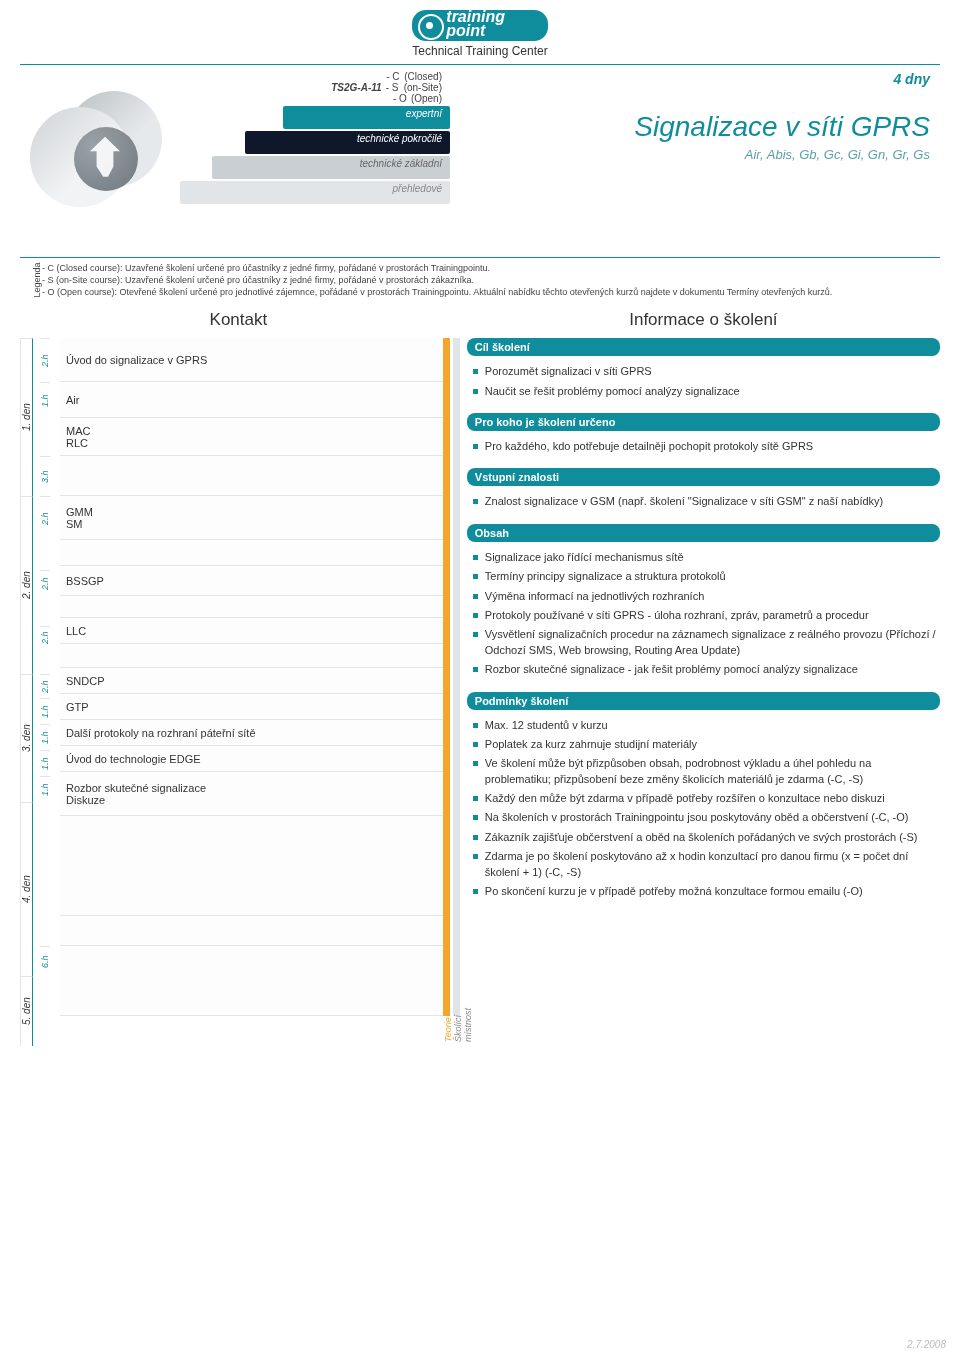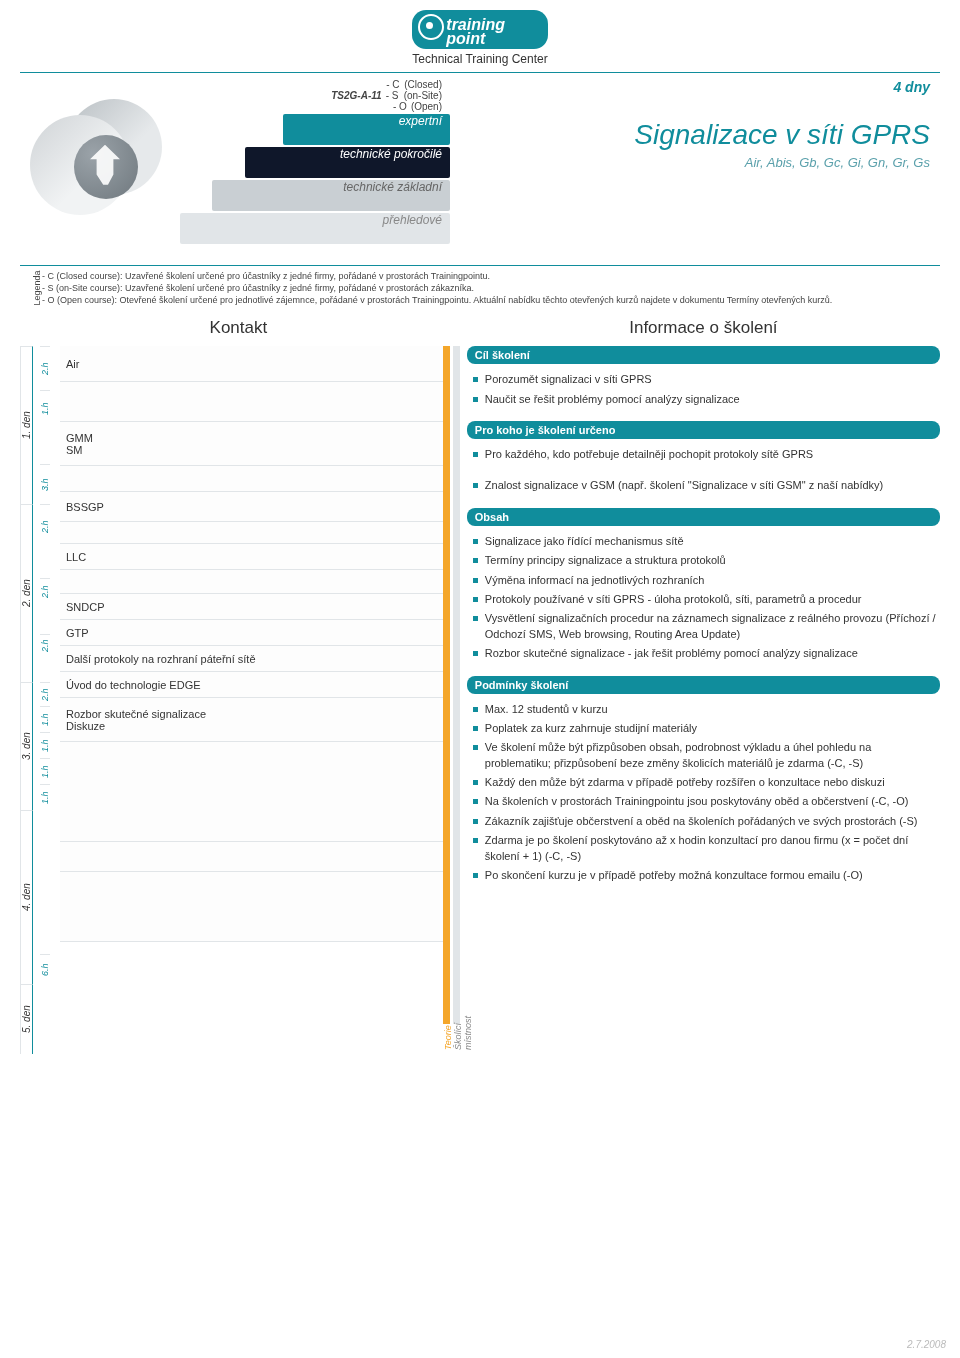--- a/index.html
+++ b/index.html
@@ -1,37 +1,37 @@
 <!DOCTYPE html>
 <html><head>
 <meta charset="utf-8">
 <style>
 * { box-sizing: border-box; margin: 0; padding: 0; }
 body { font-family: Tahoma, Arial, sans-serif; font-size: 11px; background: #f0f0f0; width: 960px; margin: 0 auto; color: #333; }
 .page { background: #fff; position: relative; min-height: 1358px; padding: 10px 20px 30px 20px; }
 
 .header { text-align: center; padding-bottom: 6px; margin-bottom: 6px; border-bottom: 1px solid #108d9c; }
 .logo { display: inline-block; }
-.logo-pill { background: #108d9c; color: #fff; border-radius: 14px; padding: 8px 14px 2px 34px; position: relative; font-weight: bold; font-style: italic; font-size: 16px; text-align: left; line-height: 0.9; margin-bottom: 3px; }
+.logo-pill { background: #108d9c; color: #fff; border-radius: 14px; padding: 0 14px 2px 34px; position: relative; font-weight: bold; font-style: italic; font-size: 16px; text-align: left; line-height: 0.9; margin-bottom: 3px; }
 .logo-pill::before { content: ""; position: absolute; left: 6px; top: 4px; width: 22px; height: 22px; border: 2px solid #fff; border-radius: 50%; }
 .logo-pill::after { content: ""; position: absolute; left: 14px; top: 12px; width: 7px; height: 7px; background: #fff; border-radius: 50%; }
 .logo-sub { color: #333; font-size: 12px; }
 
 .topblock { position: relative; height: 180px; }
 .bubble { position: absolute; left: 10px; top: 20px; width: 130px; height: 130px; }
 .bubble .c { position: absolute; border-radius: 50%; }
 .bubble .c1 { width: 100px; height: 100px; left: 0; top: 16px; background: linear-gradient(135deg,#cfd3d6,#f1f3f4 60%); }
 .bubble .c2 { width: 96px; height: 96px; left: 36px; top: 0; background: linear-gradient(135deg,#b9bfc3,#e6e9eb 60%); }
 .bubble .c3 { width: 64px; height: 64px; left: 44px; top: 36px; background: radial-gradient(circle at 30% 30%, #9ba3a9, #6f787e); }
 .bubble .t { position: absolute; left: 60px; top: 46px; width: 30px; height: 40px; background: #fff; clip-path: polygon(50% 0, 100% 36%, 78% 36%, 78% 74%, 60% 100%, 44% 100%, 22% 74%, 22% 36%, 0 36%); opacity: .9; }
 .code-levels { position: absolute; left: 160px; top: 0; width: 270px; }
 .code-row { display: flex; align-items: center; justify-content: flex-end; font-size: 10px; color: #444; gap: 4px; padding-right: 8px; }
 .code-row .cc { width: 14px; text-align: left; }
 .code-lbl { color: #444; font-weight: bold; font-style: italic; }
-.level { height: 31px; line-height: 15px; font-style: italic; color: #666; font-size: 12px; text-align: right; padding-right: 8px; margin-top: 2px; border-radius: 2px; }
+.level { height: 23px; line-height: 15px; font-style: italic; color: #666; font-size: 10px; text-align: right; padding-right: 8px; margin-top: 2px; border-radius: 2px; }
 .lv1 { background: #108d9c; color: #fff; width: 62%; margin-left: auto; }
 .lv2 { background: #0f172a; color: #fff; width: 76%; margin-left: auto; }
 .lv3 { background: #c9cfd3; color: #666; width: 88%; margin-left: auto; }
 .lv4 { background: #e1e5e8; color: #888; width: 100%; }
 .titleblock { position: absolute; right: 0; top: 0; width: 460px; text-align: right; }
 .days { color: #108d9c; font-style: italic; font-weight: bold; font-size: 14px; padding-right: 10px; }
 .title { font-style: italic; font-size: 28px; color: #108d9c; margin-top: 24px; padding-right: 10px; }
 .subtitle { font-style: italic; color: #5aa0ab; font-size: 13px; margin-top: 4px; padding-right: 10px; }
 
 .legend { position: relative; border-top: 1px solid #108d9c; margin: 6px 0 8px 0; padding: 4px 6px 4px 22px; font-size: 9px; color: #444; line-height: 1.35; }
@@ -148,22 +148,29 @@
             <div class="hr-cell hr-active" style="height: 26px;">1.h</div>
             <div class="hr-cell hr-active" style="height: 26px;">1.h</div>
             <div class="hr-cell hr-active" style="height: 26px;">1.h</div>
             <div class="hr-cell hr-active" style="height: 26px;">1.h</div>
             <div class="hr-cell" style="height: 44px;"></div>
             <div class="hr-cell" style="height: 100px;"></div>
             <div class="hr-cell hr-active" style="height: 30px;">6.h</div>
             <div class="hr-cell" style="height: 70px;"></div>
           </div>
           <div class="topic-col">
+            <div class="topic-cell" style="height: 44px;">
+              <div>Úvod do signalizace v GPRS</div>
+            </div>
             <div class="topic-cell" style="height: 36px;">
               <div>Air</div>
+            </div>
+            <div class="topic-cell" style="height: 38px;">
+              <div>MAC</div>
+              <div>RLC</div>
             </div>
             <div class="topic-cell" style="height: 40px;">
               <div></div>
             </div>
             <div class="topic-cell" style="height: 44px;">
               <div>GMM</div>
               <div>SM</div>
             </div>
             <div class="topic-cell" style="height: 26px;">
               <div></div>
@@ -223,29 +230,30 @@
       <div class="info" id="info-sections">
           <div class="box-h">Cíl školení</div>
           <ul>
             <li>Porozumět signalizaci v síti GPRS</li>
             <li>Naučit se řešit problémy pomocí analýzy signalizace</li>
           </ul>
           <div class="box-h">Pro koho je školení určeno</div>
           <ul>
             <li>Pro každého, kdo potřebuje detailněji pochopit protokoly sítě GPRS</li>
           </ul>
+          <div class="box-h">Vstupní znalosti</div>
           <ul>
             <li>Znalost signalizace v GSM (např. školení "Signalizace v síti GSM" z naší nabídky)</li>
           </ul>
           <div class="box-h">Obsah</div>
           <ul>
             <li>Signalizace jako řídící mechanismus sítě</li>
             <li>Termíny principy signalizace a struktura protokolů</li>
             <li>Výměna informací na jednotlivých rozhraních</li>
-            <li>Protokoly používané v síti GPRS - úloha protokolů, síti, parametrů a procedur</li>
+            <li>Protokoly používané v síti GPRS - úloha rozhraní, zpráv, parametrů a procedur</li>
             <li>Vysvětlení signalizačních procedur na záznamech signalizace z reálného provozu (Příchozí / Odchozí SMS, Web browsing, Routing Area Update)</li>
             <li>Rozbor skutečné signalizace - jak řešit problémy pomocí analýzy signalizace</li>
           </ul>
           <div class="box-h">Podmínky školení</div>
           <ul>
             <li>Max. 12 studentů v kurzu</li>
             <li>Poplatek za kurz zahrnuje studijní materiály</li>
             <li>Ve školení může být přizpůsoben obsah, podrobnost výkladu a úhel pohledu na problematiku; přizpůsobení beze změny školicích materiálů je zdarma (-C, -S)</li>
             <li>Každý den může být zdarma v případě potřeby rozšířen o konzultace nebo diskuzi</li>
             <li>Na školeních v prostorách Trainingpointu jsou poskytovány oběd a občerstvení (-C, -O)</li>

